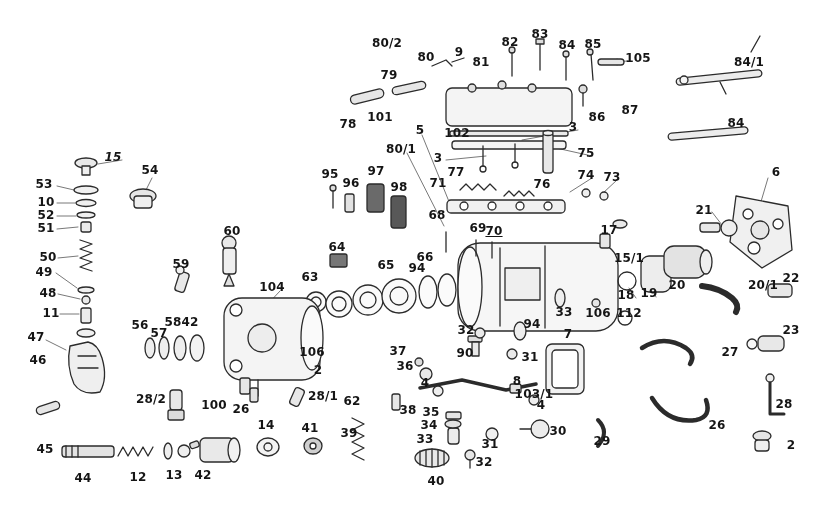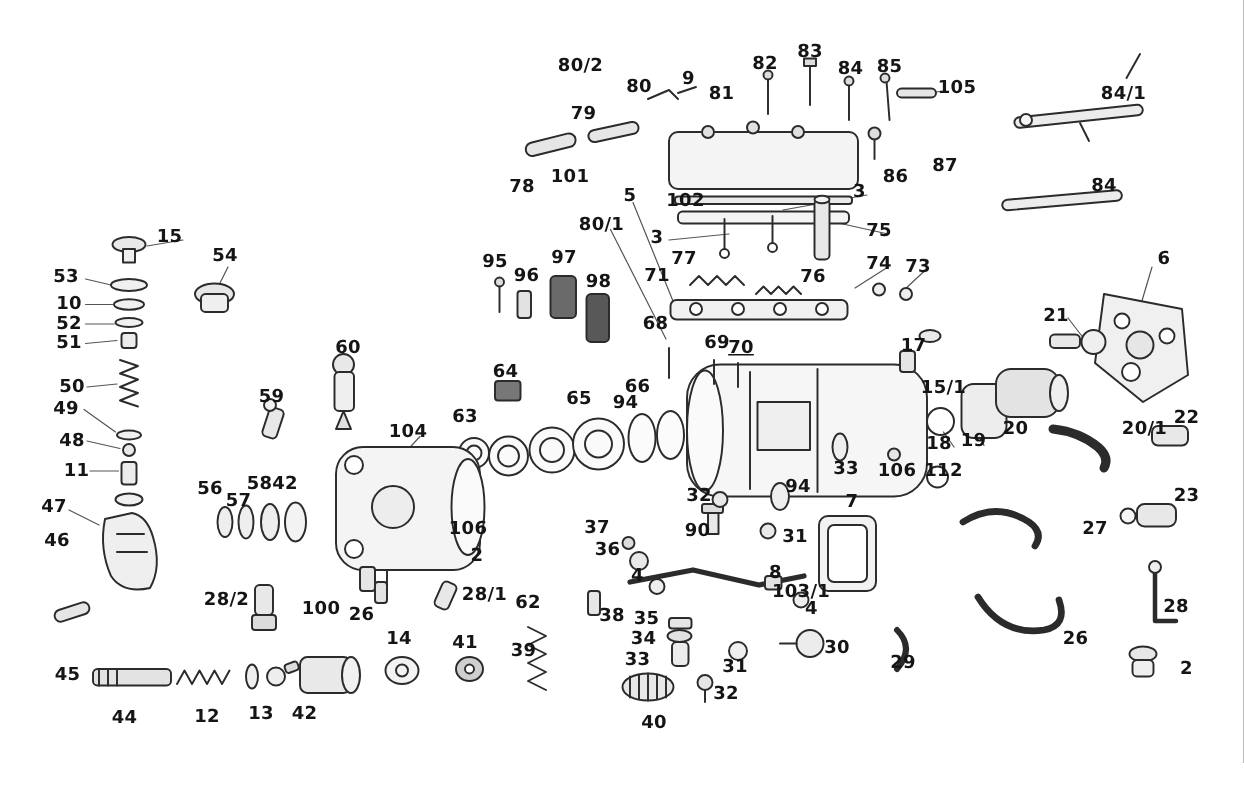--- a/index.html
+++ b/index.html
@@ -315,21 +315,21 @@
       <span class="part-label" style="left: 380px; top: 117px;">101</span>
       <span class="part-label" style="left: 597px; top: 117px;">86</span>
       <span class="part-label" style="left: 630px; top: 110px;">87</span>
       <span class="part-label" style="left: 736px; top: 123px;">84</span>
       <span class="part-label" style="left: 420px; top: 130px;">5</span>
       <span class="part-label" style="left: 457px; top: 133px;">102</span>
       <span class="part-label" style="left: 573px; top: 127px;">3</span>
       <span class="part-label" style="left: 401px; top: 149px;">80/1</span>
       <span class="part-label" style="left: 438px; top: 158px;">3</span>
       <span class="part-label" style="left: 586px; top: 153px;">75</span>
-      <span class="part-label" style="left: 113px; top: 157px;">15</span>
+      <span class="part-label" style="left: 113px; top: 157px; font-style: italic;">15</span>
       <span class="part-label" style="left: 456px; top: 172px;">77</span>
       <span class="part-label" style="left: 586px; top: 175px;">74</span>
       <span class="part-label" style="left: 612px; top: 177px;">73</span>
       <span class="part-label" style="left: 44px; top: 184px;">53</span>
       <span class="part-label" style="left: 150px; top: 170px;">54</span>
       <span class="part-label" style="left: 330px; top: 174px;">95</span>
       <span class="part-label" style="left: 351px; top: 183px;">96</span>
       <span class="part-label" style="left: 376px; top: 171px;">97</span>
       <span class="part-label" style="left: 399px; top: 187px;">98</span>
       <span class="part-label" style="left: 438px; top: 183px;">71</span>

